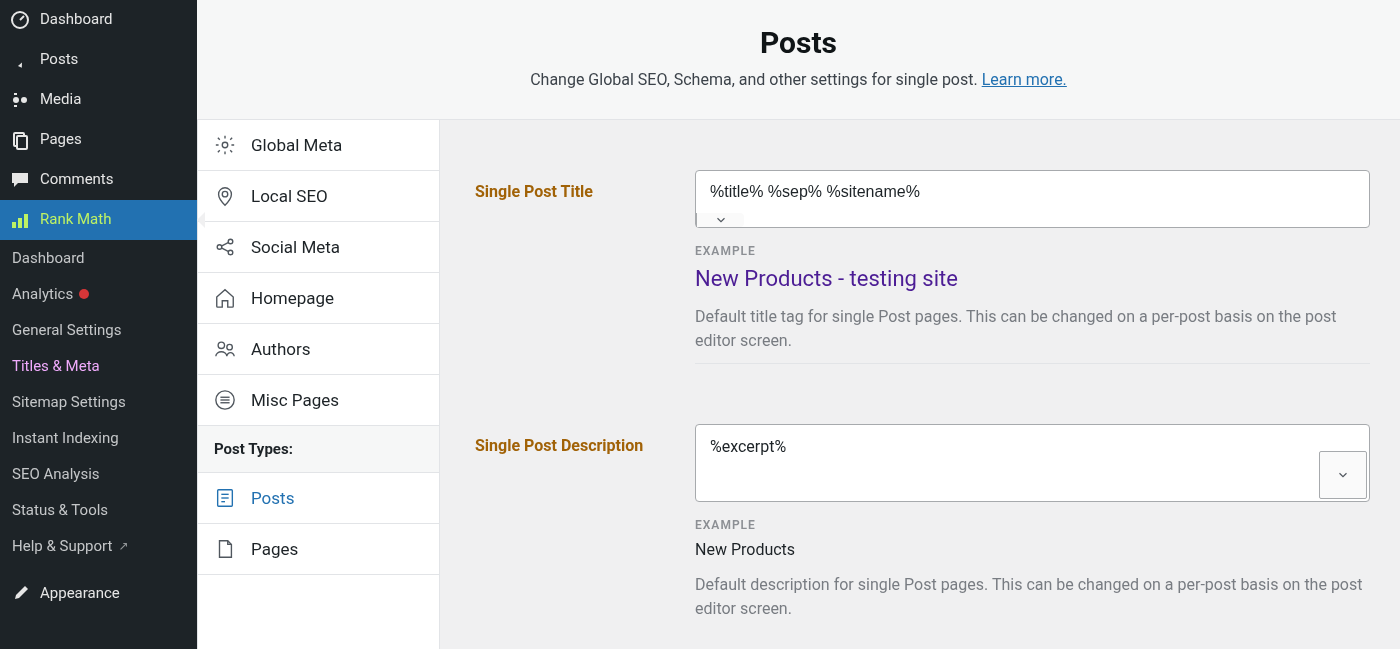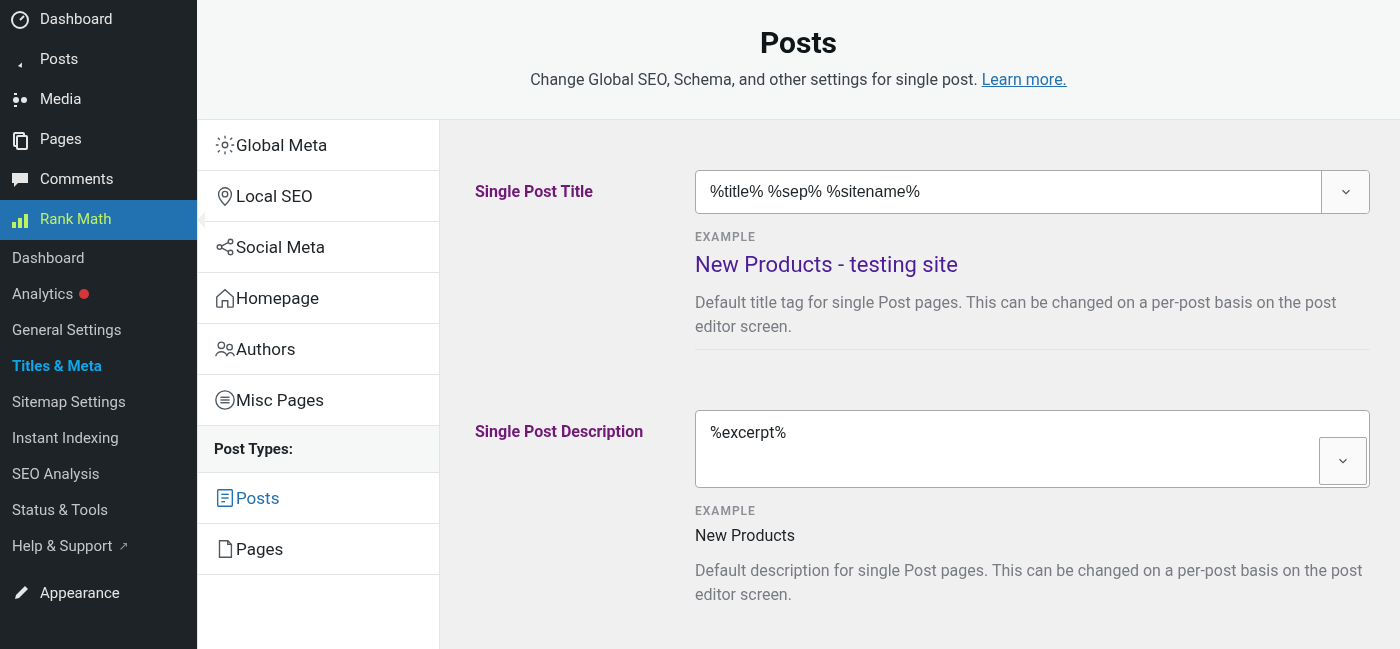--- a/index.html
+++ b/index.html
@@ -3,44 +3,44 @@
 <meta charset="utf-8">
 <style>
 * { box-sizing: border-box; margin: 0; padding: 0; }
 body { font-family: -apple-system, BlinkMacSystemFont, "Segoe UI", Roboto, sans-serif; background: #f0f0f1; width: 1400px; height: 649px; overflow: hidden; display: flex; }
 .wp-sidebar { width: 197px; background: #1d2327; color: #f0f0f1; height: 649px; flex-shrink: 0; }
 .wp-item { display: flex; align-items: center; padding: 10px 10px; font-size: 15px; color: #e6e6e6; cursor: pointer; position: relative; line-height: 1.3; }
 .wp-item .icn { width: 20px; height: 20px; margin-right: 10px; display: inline-flex; align-items: center; justify-content: center; }
 .wp-item.active { background: #2271b1; color: #bef264; }
 .wp-item.active::after { content: ""; position: absolute; right: -8px; top: 50%; transform: translateY(-50%); border: 8px solid transparent; border-right-color: #f0f0f1; }
 .wp-sub { padding: 9px 12px; font-size: 15px; color: #c4c6c8; cursor: pointer; display: flex; align-items: center; gap: 6px; }
-.wp-sub.bold { color: #0ea5e9; font-weight: 700; }
+.wp-sub.bold { color: #f0abfc; font-weight: 400; }
 .reddot { width: 10px; height: 10px; background: #d63638; border-radius: 50%; display: inline-block; }
 .ext-icon { font-size: 12px; opacity: .7; }
 .sep { height: 10px; }
 
 .content-wrap { flex: 1; display: flex; flex-direction: column; height: 649px; }
 .page-header { padding: 25px 20px 30px; background: #f6f7f7; border-bottom: 1px solid #e2e4e7; text-align: center; }
 .page-header h1 { font-size: 30px; font-weight: 700; color: #101517; margin-bottom: 10px; }
 .page-header p { font-size: 16px; color: #3c434a; }
 .page-header a { color: #2271b1; text-decoration: underline; }
 
 .body-row { display: flex; flex: 1; }
 .tab-col { width: 243px; background: #fff; border-right: 1px solid #e2e4e7; border-left: 1px solid #e2e4e7; }
-.tab-item { display: flex; align-items: center; padding: 14px 16px; border-bottom: 1px solid #e2e4e7; font-size: 17px; color: #1d2327; cursor: pointer; gap: 0; }
+.tab-item { display: flex; align-items: center; padding: 14px 16px; border-bottom: 1px solid #e2e4e7; font-size: 17px; color: #1d2327; cursor: pointer; gap: 15px; }
 .tab-item .ticn { width: 22px; height: 22px; display: inline-flex; align-items: center; justify-content: center; color: #50575e; }
 .tab-item.active { color: #2271b1; }
 .tab-item.active .ticn { color: #2271b1; }
 .tab-head { padding: 14px 16px; font-weight: 700; color: #1d2327; font-size: 15px; background: #f6f7f7; border-bottom: 1px solid #e2e4e7; }
 
 .panel { flex: 1; padding: 50px 30px 0 35px; overflow: hidden; }
 .field-row { display: flex; margin-bottom: 30px; }
-.field-label { width: 220px; font-weight: 700; font-size: 16px; color: #701a75; padding-top: 12px; }
+.field-label { width: 220px; font-weight: 700; font-size: 16px; color: #a16207; padding-top: 12px; }
 .field-body { flex: 1; }
-.input-wrap { display: flex; border: 1px solid #a7aaad; border-radius: 4px; background: #fff; }
+.input-wrap { display: flex; border: 1px solid #a7aaad; border-radius: 4px; background: #fff; flex-direction: column; }
 .input-wrap .txt { flex: 1; padding: 12px 14px; border: none; font-size: 16px; background: transparent; outline: none; color: #1d2327; }
 .input-wrap .txt.multi { min-height: 76px; resize: none; font-family: inherit; }
 .dd-btn { width: 48px; border-left: 1px solid #a7aaad; display: flex; align-items: center; justify-content: center; cursor: pointer; background: #fafafa; border-radius: 0 4px 4px 0; }
 .dd-btn.bottom { align-self: flex-end; height: 48px; margin: 2px; border: 1px solid #a7aaad; border-radius: 2px; }
 .ex-label { text-transform: uppercase; letter-spacing: 1px; font-size: 12px; color: #8c8f94; font-weight: 600; margin-top: 16px; }
 .ex-title { color: #4c1d95; font-size: 22px; margin-top: 8px; }
 .ex-text { color: #1d2327; font-size: 16px; margin-top: 8px; }
 .help-text { color: #787c82; font-size: 16px; margin-top: 14px; line-height: 1.5; }
 .divider { border-top: 1px solid #e2e4e7; margin: 10px 0 30px; }
 

